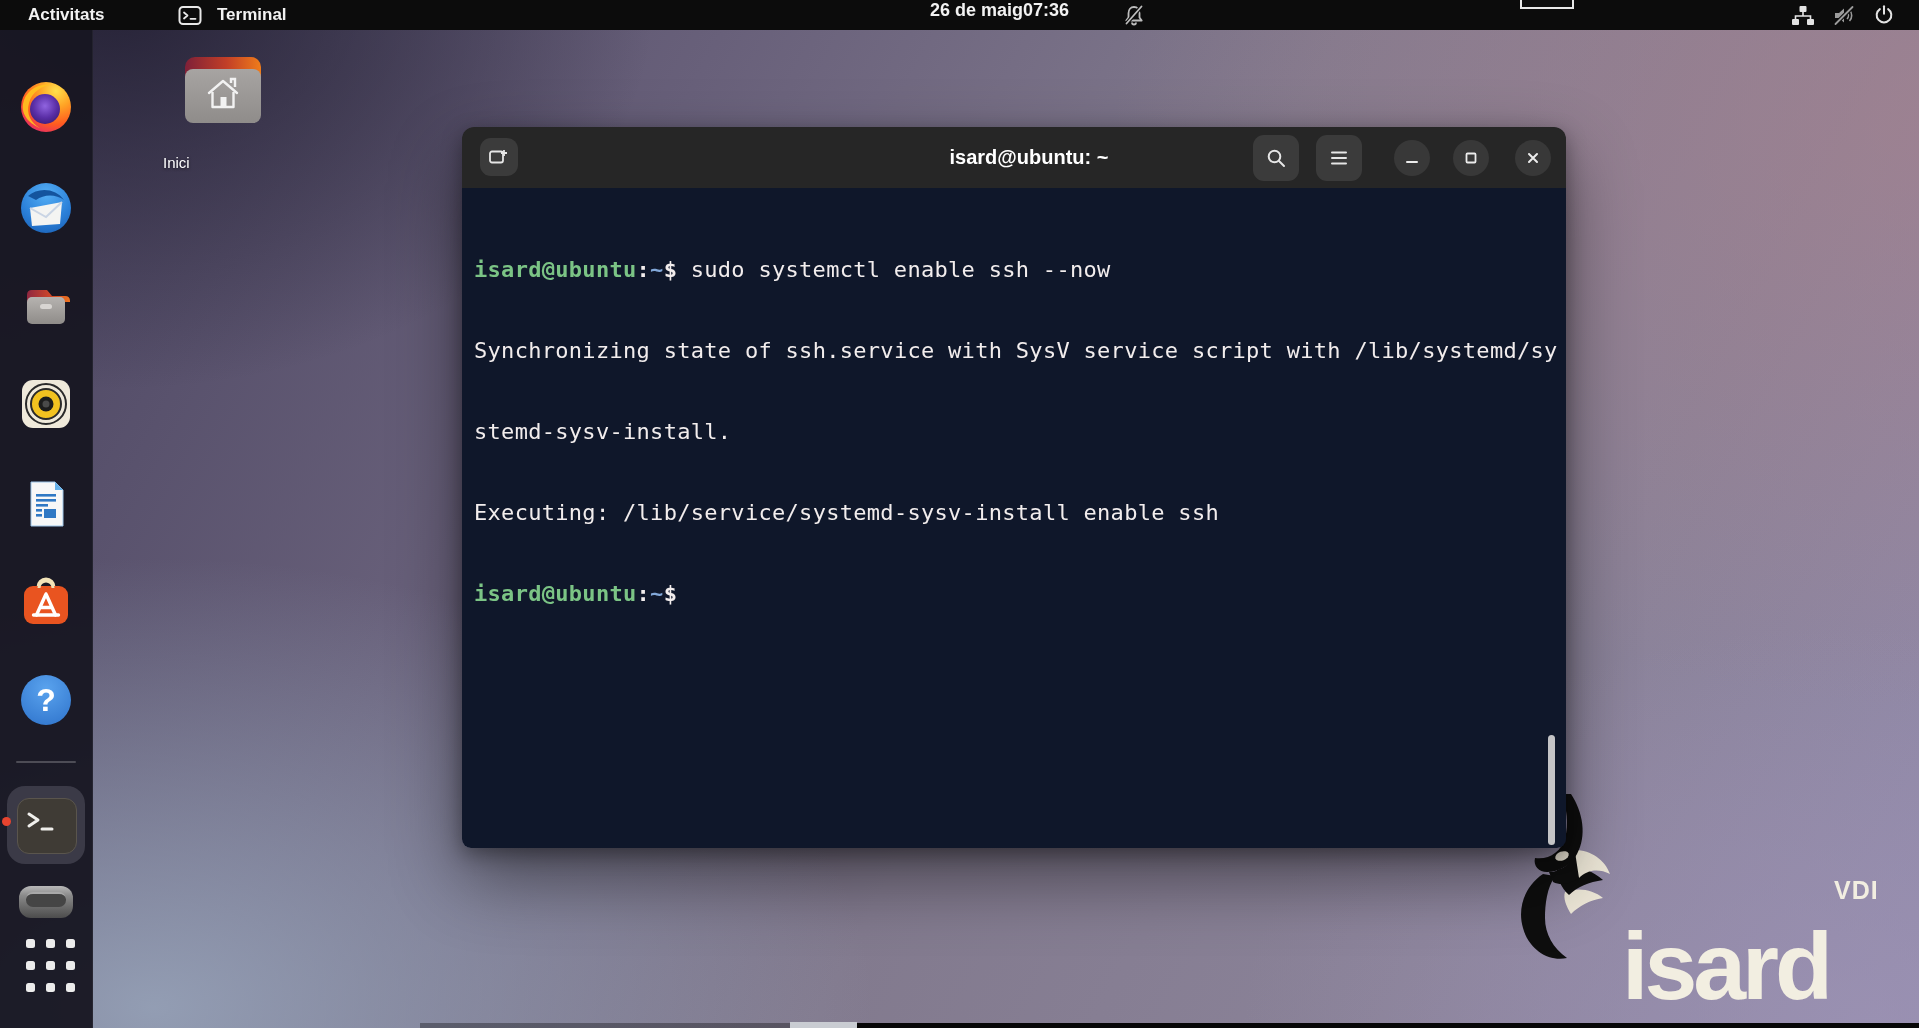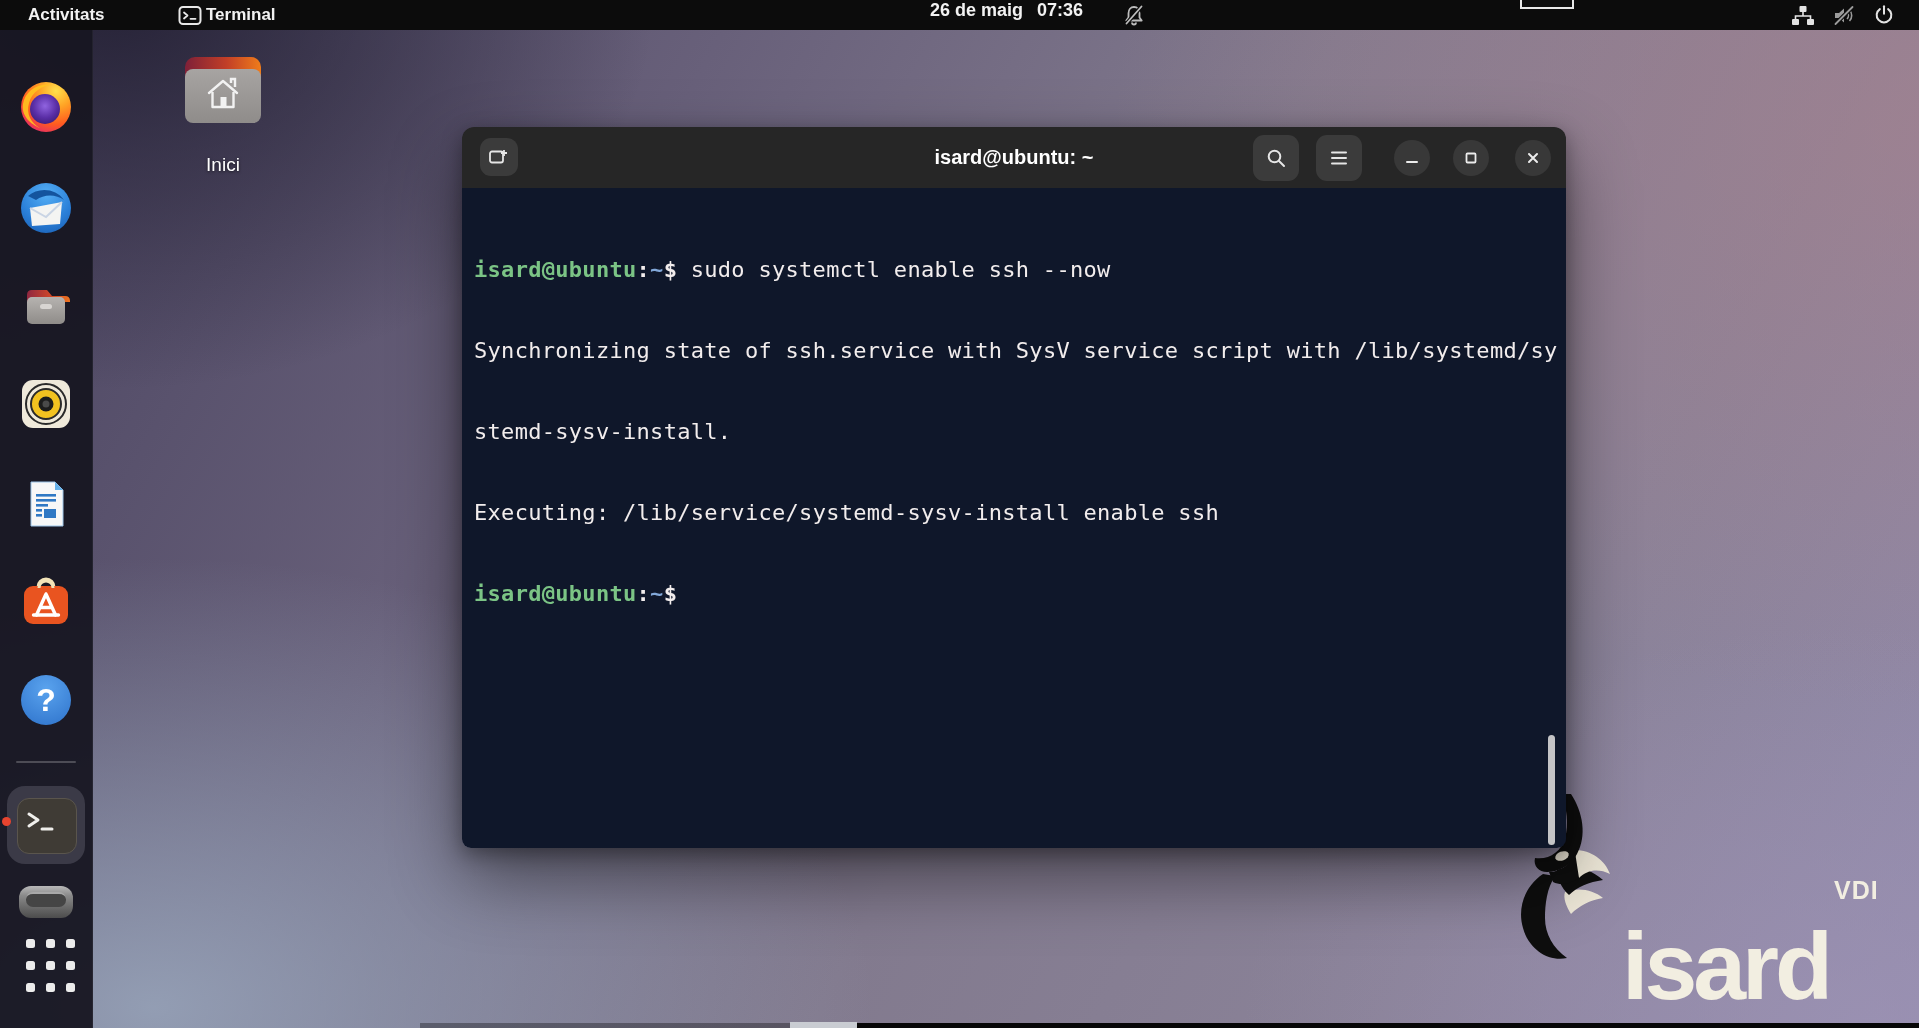--- a/index.html
+++ b/index.html
@@ -14,23 +14,23 @@
       radial-gradient(1200px 750px at 8% 98%, rgba(158,173,194,.80), rgba(158,173,194,0) 60%),
       radial-gradient(1000px 650px at 97% 100%, rgba(158,148,182,.65), rgba(158,148,182,0) 62%),
       linear-gradient(118deg,#49435f 0%,#68607a 30%,#827a8e 55%,#8a8298 78%,#928aab 100%);}
 
   
   .topbar{position:absolute;left:0;top:0;width:100%;height:30px;background:#0c0c0c;
           color:#f2f2f2;z-index:7;}
   .tb-activities{position:absolute;left:28px;top:0;height:30px;line-height:30px;
           font-size:17px;font-weight:700;cursor:default;}
   .tb-app{position:absolute;left:178px;top:0;height:30px;display:flex;align-items:center;
-          gap:4px;font-size:17px;font-weight:700;}
+          gap:15px;font-size:17px;font-weight:700;}
   .tb-clock{position:absolute;left:930px;top:0;height:20px;display:flex;align-items:center;
-          gap:14px;font-size:18px;font-weight:700;}
+          font-size:18px;font-weight:700;}
   .tb-bell{position:absolute;left:1122px;top:4px;width:24px;height:22px;}
   .tb-status{position:absolute;right:24px;top:0;height:30px;display:flex;align-items:center;gap:17px;}
   .cutrect{position:absolute;left:1520px;top:-5px;width:50px;height:10px;
            border:2px solid #e8e8e8;z-index:8;}
 
   
   .dock{position:absolute;left:0;top:30px;bottom:0;width:92px;z-index:6;
         background:rgba(24,23,34,.96);border-right:1px solid rgba(255,255,255,.05);}
   .dkicon{position:absolute;left:18px;width:56px;height:56px;cursor:pointer;}
   .dk-sep{position:absolute;left:16px;top:731px;width:60px;height:2px;
@@ -49,35 +49,35 @@
           grid-template-columns:repeat(3,9px);grid-template-rows:repeat(3,9px);gap:13px 11px;}
   .dk-grid span{width:9px;height:9px;border-radius:2.5px;background:#ececec;}
 
   
   .inici{position:absolute;left:163px;top:52px;width:120px;height:134px;z-index:2;cursor:pointer;}
   .inici-folder{position:absolute;left:22px;top:5px;width:76px;height:66px;}
   .inici-tab{position:absolute;left:0;top:0;width:76px;height:24px;border-radius:10px 10px 0 0;
        background:linear-gradient(90deg,#7e2038 0%,#c23f27 55%,#ef7c1a 100%);}
   .inici-body{position:absolute;left:0;top:12px;width:76px;height:54px;border-radius:8px;
        background:linear-gradient(180deg,#a7a4a2 0%,#8f8c8a 100%);}
-  .inici-label{position:absolute;left:0;top:102px;width:120px;text-align:center;font-size:19px;
+  .inici-label{position:absolute;left:0;top:102px;width:120px;text-align:left;font-size:15px;
        color:#fff;text-shadow:0 1px 3px rgba(0,0,0,.6);}
 
   
   .term{position:absolute;left:462px;top:127px;width:1104px;height:721px;z-index:5;
         border-radius:12px 12px 9px 9px;
         box-shadow:0 30px 70px rgba(0,0,0,.45),0 6px 20px rgba(0,0,0,.35);}
   .term-hdr{position:absolute;left:0;top:0;width:100%;height:61px;background:#262626;
         border-radius:12px 12px 0 0;border-bottom:1px solid #1a1a1a;cursor:default;}
   .hbtn{position:absolute;border-radius:11px;background:#3b3b3b;cursor:pointer;
         display:flex;align-items:center;justify-content:center;}
   .cbtn{position:absolute;width:36px;height:36px;border-radius:50%;background:#383838;top:13px;
         display:flex;align-items:center;justify-content:center;cursor:pointer;}
   .term-title{position:absolute;left:0;top:0;width:100%;height:43px;line-height:61px;
-        text-align:center;font-size:20px;font-weight:700;color:#ffffff;pointer-events:none;}
+        text-align:center;font-size:20px;font-weight:700;color:#ffffff;pointer-events:none;padding-left:15px;}
   .term-body{position:absolute;left:0;top:61px;right:0;bottom:0;background:#0f172a;
         border-radius:0 0 9px 9px;cursor:text;}
   .t-text{position:absolute;left:12px;top:14px;color:#f2eded;white-space:pre;
         font-family:"DejaVu Sans Mono","Liberation Mono",monospace;
         font-size:22px;line-height:27px;letter-spacing:.3px;}
   .pgreen{color:#7bc485;} .pblue{color:#82a8d9;} .b{font-weight:700;}
   .cmd{margin-left:13.5px;}
   .t-scroll{position:absolute;right:11px;top:547px;width:7px;height:110px;border-radius:4px;
         background:#d4d4d4;opacity:.92;cursor:pointer;}
 

